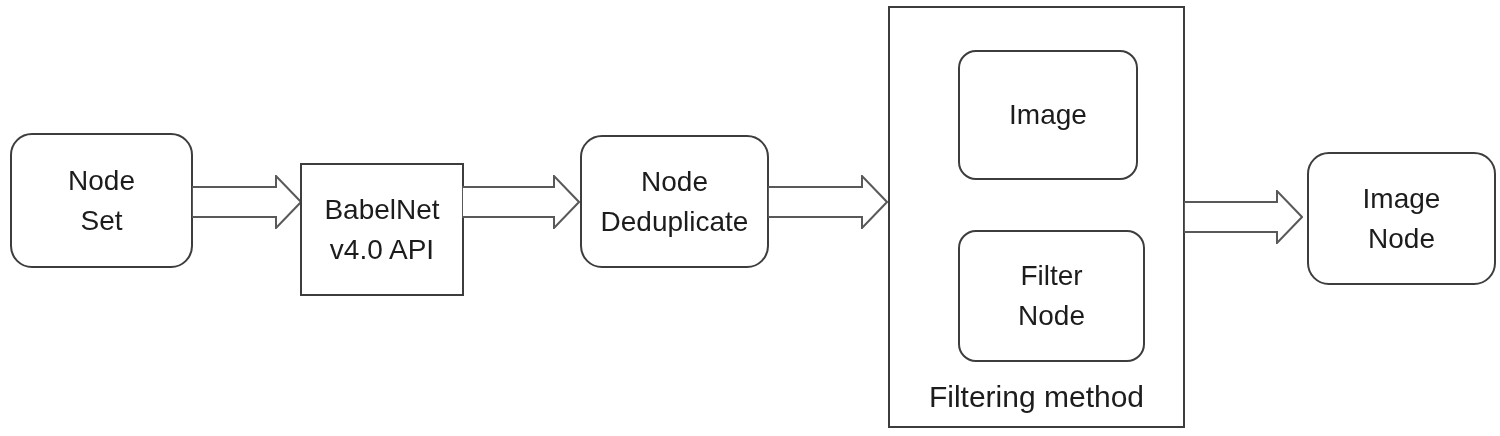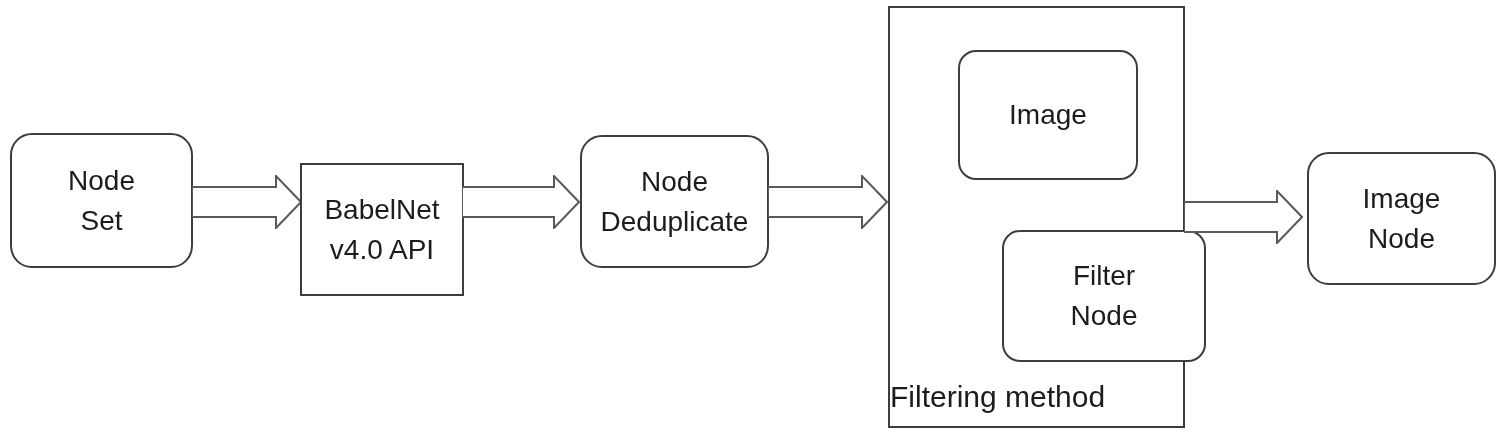--- a/index.html
+++ b/index.html
@@ -38,28 +38,29 @@
   .update-node     { left: 1307px; top: 152px; width: 189px; height: 133px; }
 
   .group-box {
     position: absolute;
     box-sizing: border-box;
     left: 888px; top: 6px; width: 297px; height: 422px;
     border: 2px solid #3d3d3d;
     background: #ffffff;
   }
   .image-validation { left: 68px;  top: 42px;  width: 180px; height: 130px; }
-  .filter-node      { left: 68px;  top: 222px; width: 204px; height: 132px; margin-left: 44px; }
+  .filter-node      { left: 68px;  top: 222px; width: 187px; height: 132px; }
   .group-box .box { position: absolute; }
 
   .group-label {
     position: absolute;
     left: 0;
     right: 0;
     bottom: 12px;
+    text-align: center;
     color: #1c1c1c;
     font-size: 30px;
     line-height: 34px;
     white-space: nowrap;
   }
 
   .arrow {
     position: absolute;
     display: block;
   }

